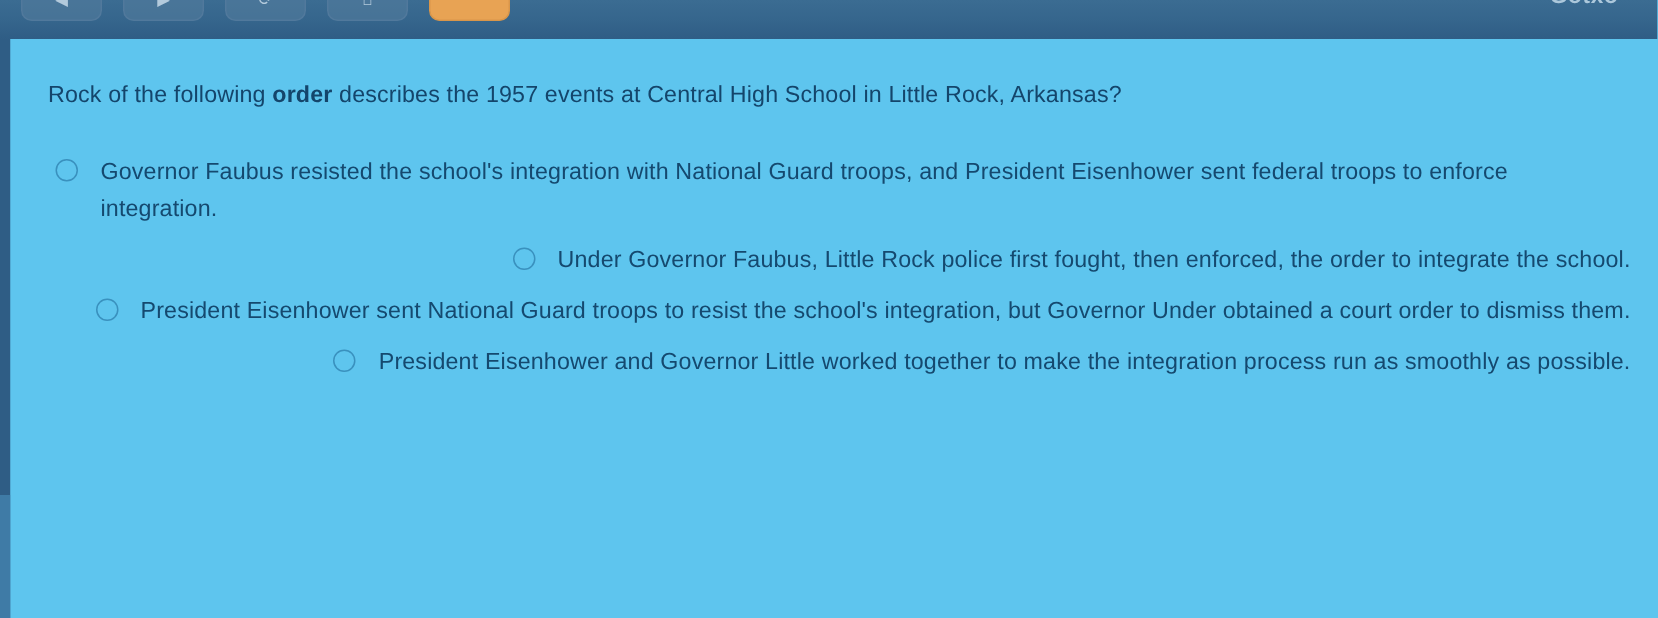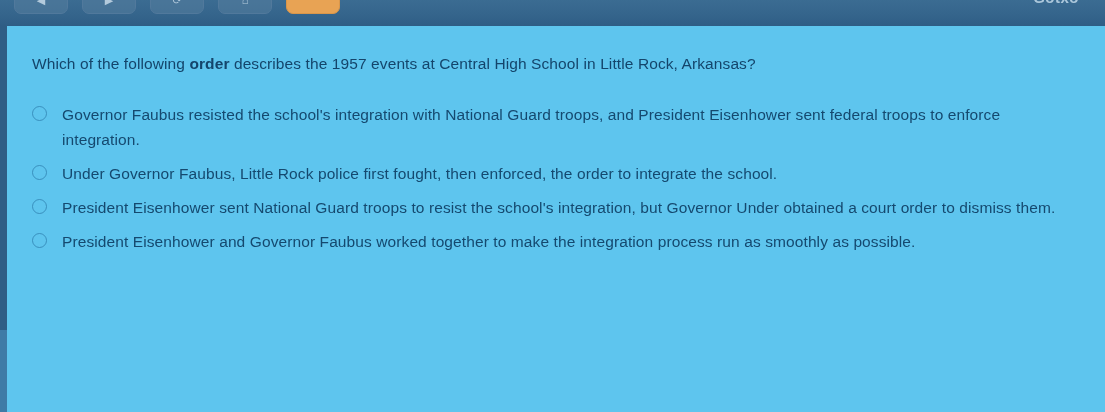--- a/index.html
+++ b/index.html
@@ -106,20 +106,21 @@
   .options {
     position: absolute;
     top: 76px;
     left: 25px;
     right: 18px;
   }
   .option {
     display: flex;
     align-items: flex-start;
     margin-bottom: 9px;
+    justify-content: flex-end;
   }
   .radio {
     flex: 0 0 auto;
     width: 13px;
     height: 13px;
     border: 1.6px solid #2e7fae;
     border-radius: 50%;
     margin-top: 4px;
     margin-right: 15px;
     background: transparent;
@@ -156,21 +157,21 @@
   </div>
   <div class="top-right-label">Gotxo</div>
 </div>
 
 <div class="left-strip"></div>
 <div class="left-strip-lower"></div>
 
 <div class="content">
 
   <div class="question">
-    <span>Which of the following </span><b>order</b><span> describes the 1957 events at Central High School in Little Rock, Arkansas?</span>
+    <span>Rock of the following </span><b>order</b><span> describes the 1957 events at Central High School in Little Rock, Arkansas?</span>
   </div>
 
   <div class="options">
 
     <div class="option">
       <span class="radio"></span>
       <span class="option-text">Governor Faubus resisted the school's integration with National Guard troops, and President Eisenhower sent federal troops to enforce integration.</span>
     </div>
 
     <div class="option">
@@ -178,17 +179,17 @@
       <span class="option-text">Under Governor Faubus, Little Rock police first fought, then enforced, the order to integrate the school.</span>
     </div>
 
     <div class="option">
       <span class="radio"></span>
       <span class="option-text">President Eisenhower sent National Guard troops to resist the school's integration, but Governor Under obtained a court order to dismiss them.</span>
     </div>
 
     <div class="option">
       <span class="radio"></span>
-      <span class="option-text">President Eisenhower and Governor Faubus worked together to make the integration process run as smoothly as possible.</span>
+      <span class="option-text">President Eisenhower and Governor Little worked together to make the integration process run as smoothly as possible.</span>
     </div>
 
   </div>
 </div>
 
 </body></html>

